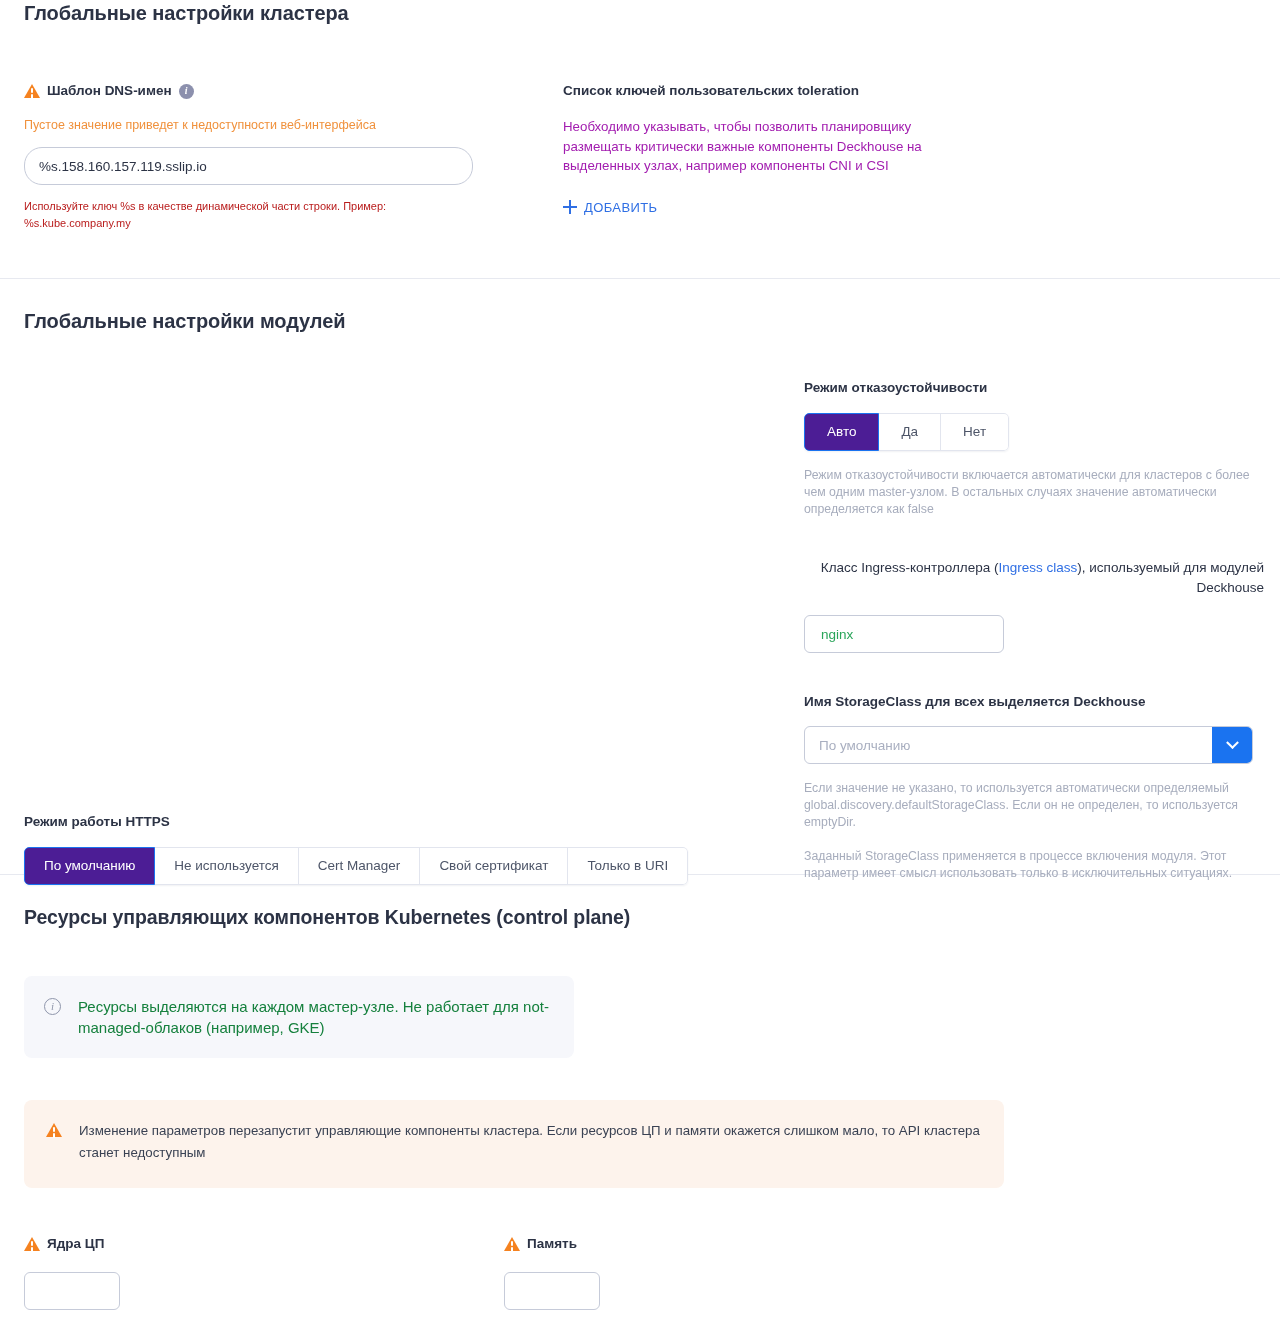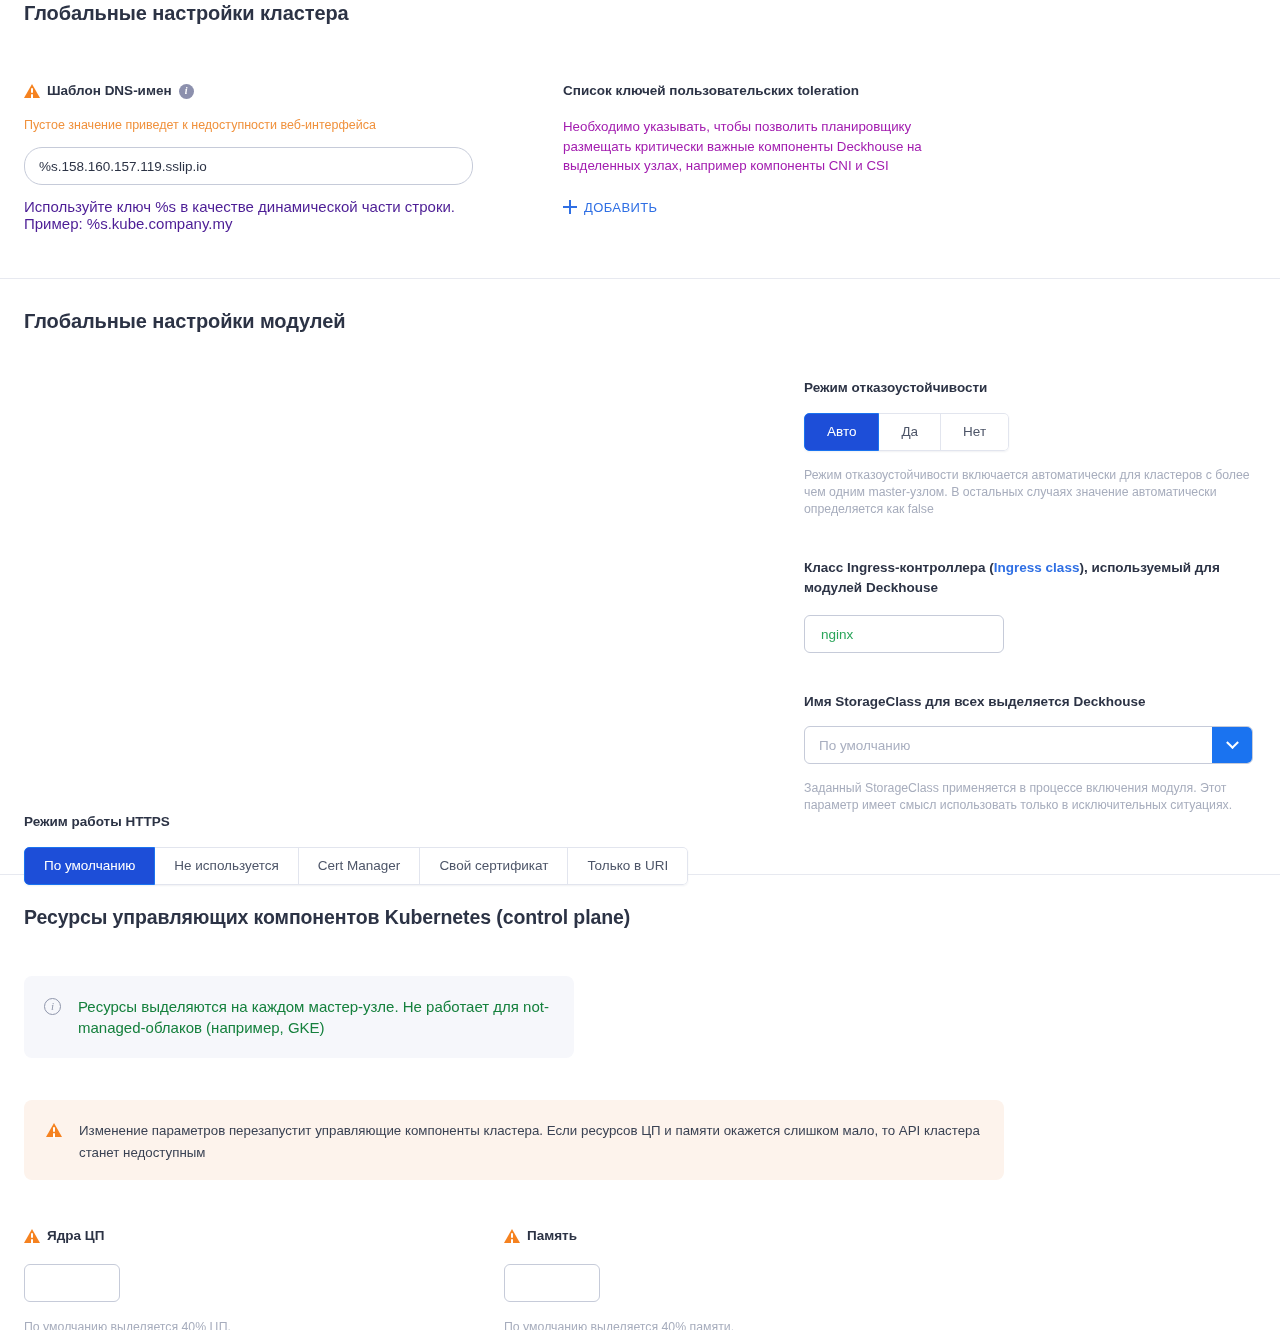--- a/index.html
+++ b/index.html
@@ -109,22 +109,22 @@
     font-family: inherit;
     font-size: 13.5px;
     color: #2c3345;
     padding: 0 14px;
     margin-top: 14px;
     outline: none;
   }
   .txt-input::placeholder { color: #a9afc0; }
 
   .hint {
-    color: #4c1d95;
-    font-size: 15px;
+    color: #b91c1c;
+    font-size: 11px;
     line-height: 17px;
     margin-top: 13px;
     max-width: 450px;
   }
 
   .desc-gray {
     color: #a21caf;
     font-size: 13.3px;
     line-height: 19.5px;
     margin-top: 17px;
@@ -195,43 +195,44 @@
     border-left-width: 0;
     height: 38px;
     padding: 0 20px;
     cursor: pointer;
     line-height: 36px;
     white-space: nowrap;
   }
   .seg-btn:first-child { border-left-width: 1px; border-radius: 5px 0 0 5px; }
   .seg-btn:last-child { border-radius: 0 5px 5px 0; }
   .seg-btn.active {
-    background: #1d4ed8;
+    background: #4c1d95;
     color: #fff;
     border-color: #1a73f0;
   }
   .seg.fault .seg-btn { padding: 0 22px; }
   .seg.https .seg-btn { padding: 0 19px; }
 
   .note-gray {
     color: #a7adbd;
     font-size: 12.3px;
     line-height: 17px;
     margin-top: 16px;
     max-width: 452px;
   }
   .note-gray + .note-gray { margin-top: 17px; }
 
   .blk { margin-top: 40px; }
   .label-multiline {
     font-size: 13.5px;
-    font-weight: 700;
+    font-weight: 400;
     color: #2c3345;
     line-height: 20px;
     max-width: 460px;
+    text-align: right;
   }
   a.inline-link, .inline-link {
     color: #2f6fe4;
     text-decoration: none;
     cursor: pointer;
   }
 
   .nginx-input {
     width: 200px;
     height: 38px;
@@ -318,21 +319,21 @@
     color: #15803d;
     font-size: 15px;
     line-height: 21px;
   }
 
   .warn-box {
     margin-top: 42px;
     width: 980px;
     background: #fdf3ec;
     border-radius: 8px;
-    padding: 20px 24px 16px 22px;
+    padding: 20px 24px 24px 22px;
     display: flex;
     gap: 17px;
     align-items: flex-start;
   }
   .warn-box .warn-tri { margin-top: 3px; }
   .warn-box .txt {
     color: #3a4253;
     font-size: 13.3px;
     line-height: 22px;
   }
@@ -427,20 +428,21 @@
         <div class="blk">
           <div class="field-label plain">
             <span>Имя StorageClass для всех выделяется Deckhouse</span>
           </div>
           <div class="select-wrap">
             <input type="text" placeholder="По умолчанию" style="">
             <button class="select-btn">
               <span class="chev"></span>
             </button>
           </div>
+          <div class="note-gray">Если значение не указано, то используется автоматически определяемый global.discovery.defaultStorageClass. Если он не определен, то используется emptyDir.</div>
           <div class="note-gray">Заданный StorageClass применяется в процессе включения модуля. Этот параметр имеет смысл использовать только в исключительных ситуациях.</div>
         </div>
 
       </div>
 
       <div class="https-block">
         <div class="field-label plain">
           <span>Режим работы HTTPS</span>
         </div>
         <div class="seg https">

